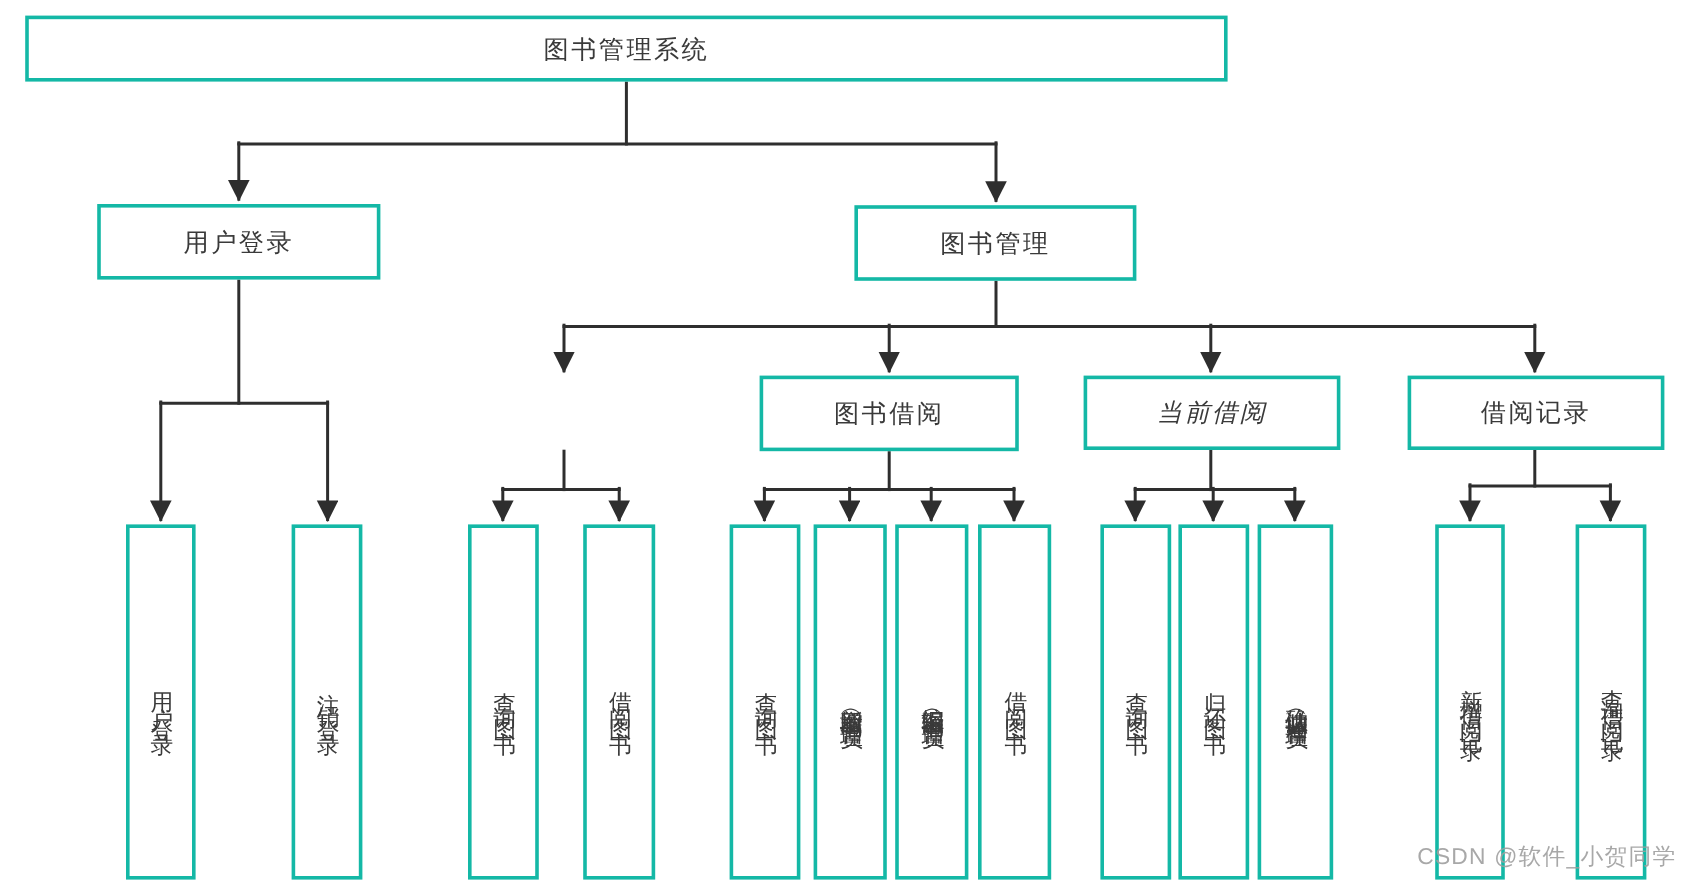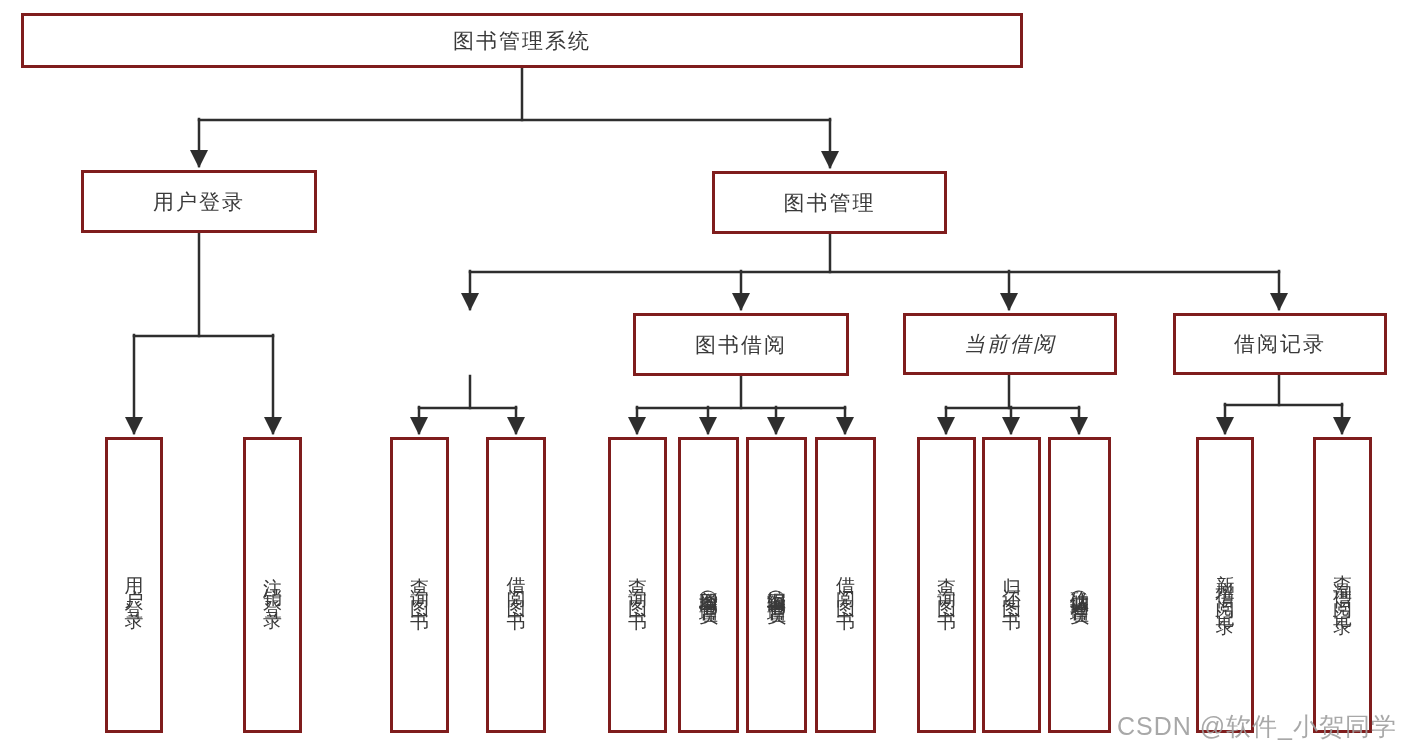--- a/index.html
+++ b/index.html
@@ -17,21 +17,21 @@
   }
   #connectors {
     position: absolute;
     left: 0; top: 0;
     width: 1405px; height: 747px;
   }
   .node {
     position: absolute;
     box-sizing: border-box;
     background: #ffffff;
-    border: 3px solid #7f1d1d;
+    border: 3px solid #14b8a6;
     display: flex;
     align-items: center;
     justify-content: center;
     color: #3a3a3a;
   }
   .hnode {
     font-size: 21px;
     letter-spacing: 2px;
     white-space: nowrap;
   }
@@ -67,22 +67,22 @@
   #n-c4 { left: 815px;  width: 61px; }
   #n-d1 { left: 917px;  width: 59px; }
   #n-d2 { left: 982px;  width: 59px; }
   #n-d3 { left: 1048px; width: 63px; }
   #n-e1 { left: 1196px; width: 58px; }
   #n-e2 { left: 1313px; width: 59px; }
 
   #watermark {
     position: absolute;
     right: 8px;
-    bottom: 4px;
-    font-size: 25px;
+    bottom: 20px;
+    font-size: 19px;
     color: rgba(158,158,158,0.9);
     letter-spacing: 1px;
     z-index: 5;
     white-space: nowrap;
   }
 </style>
 </head>
 <body>
 
 <div id="canvas">

